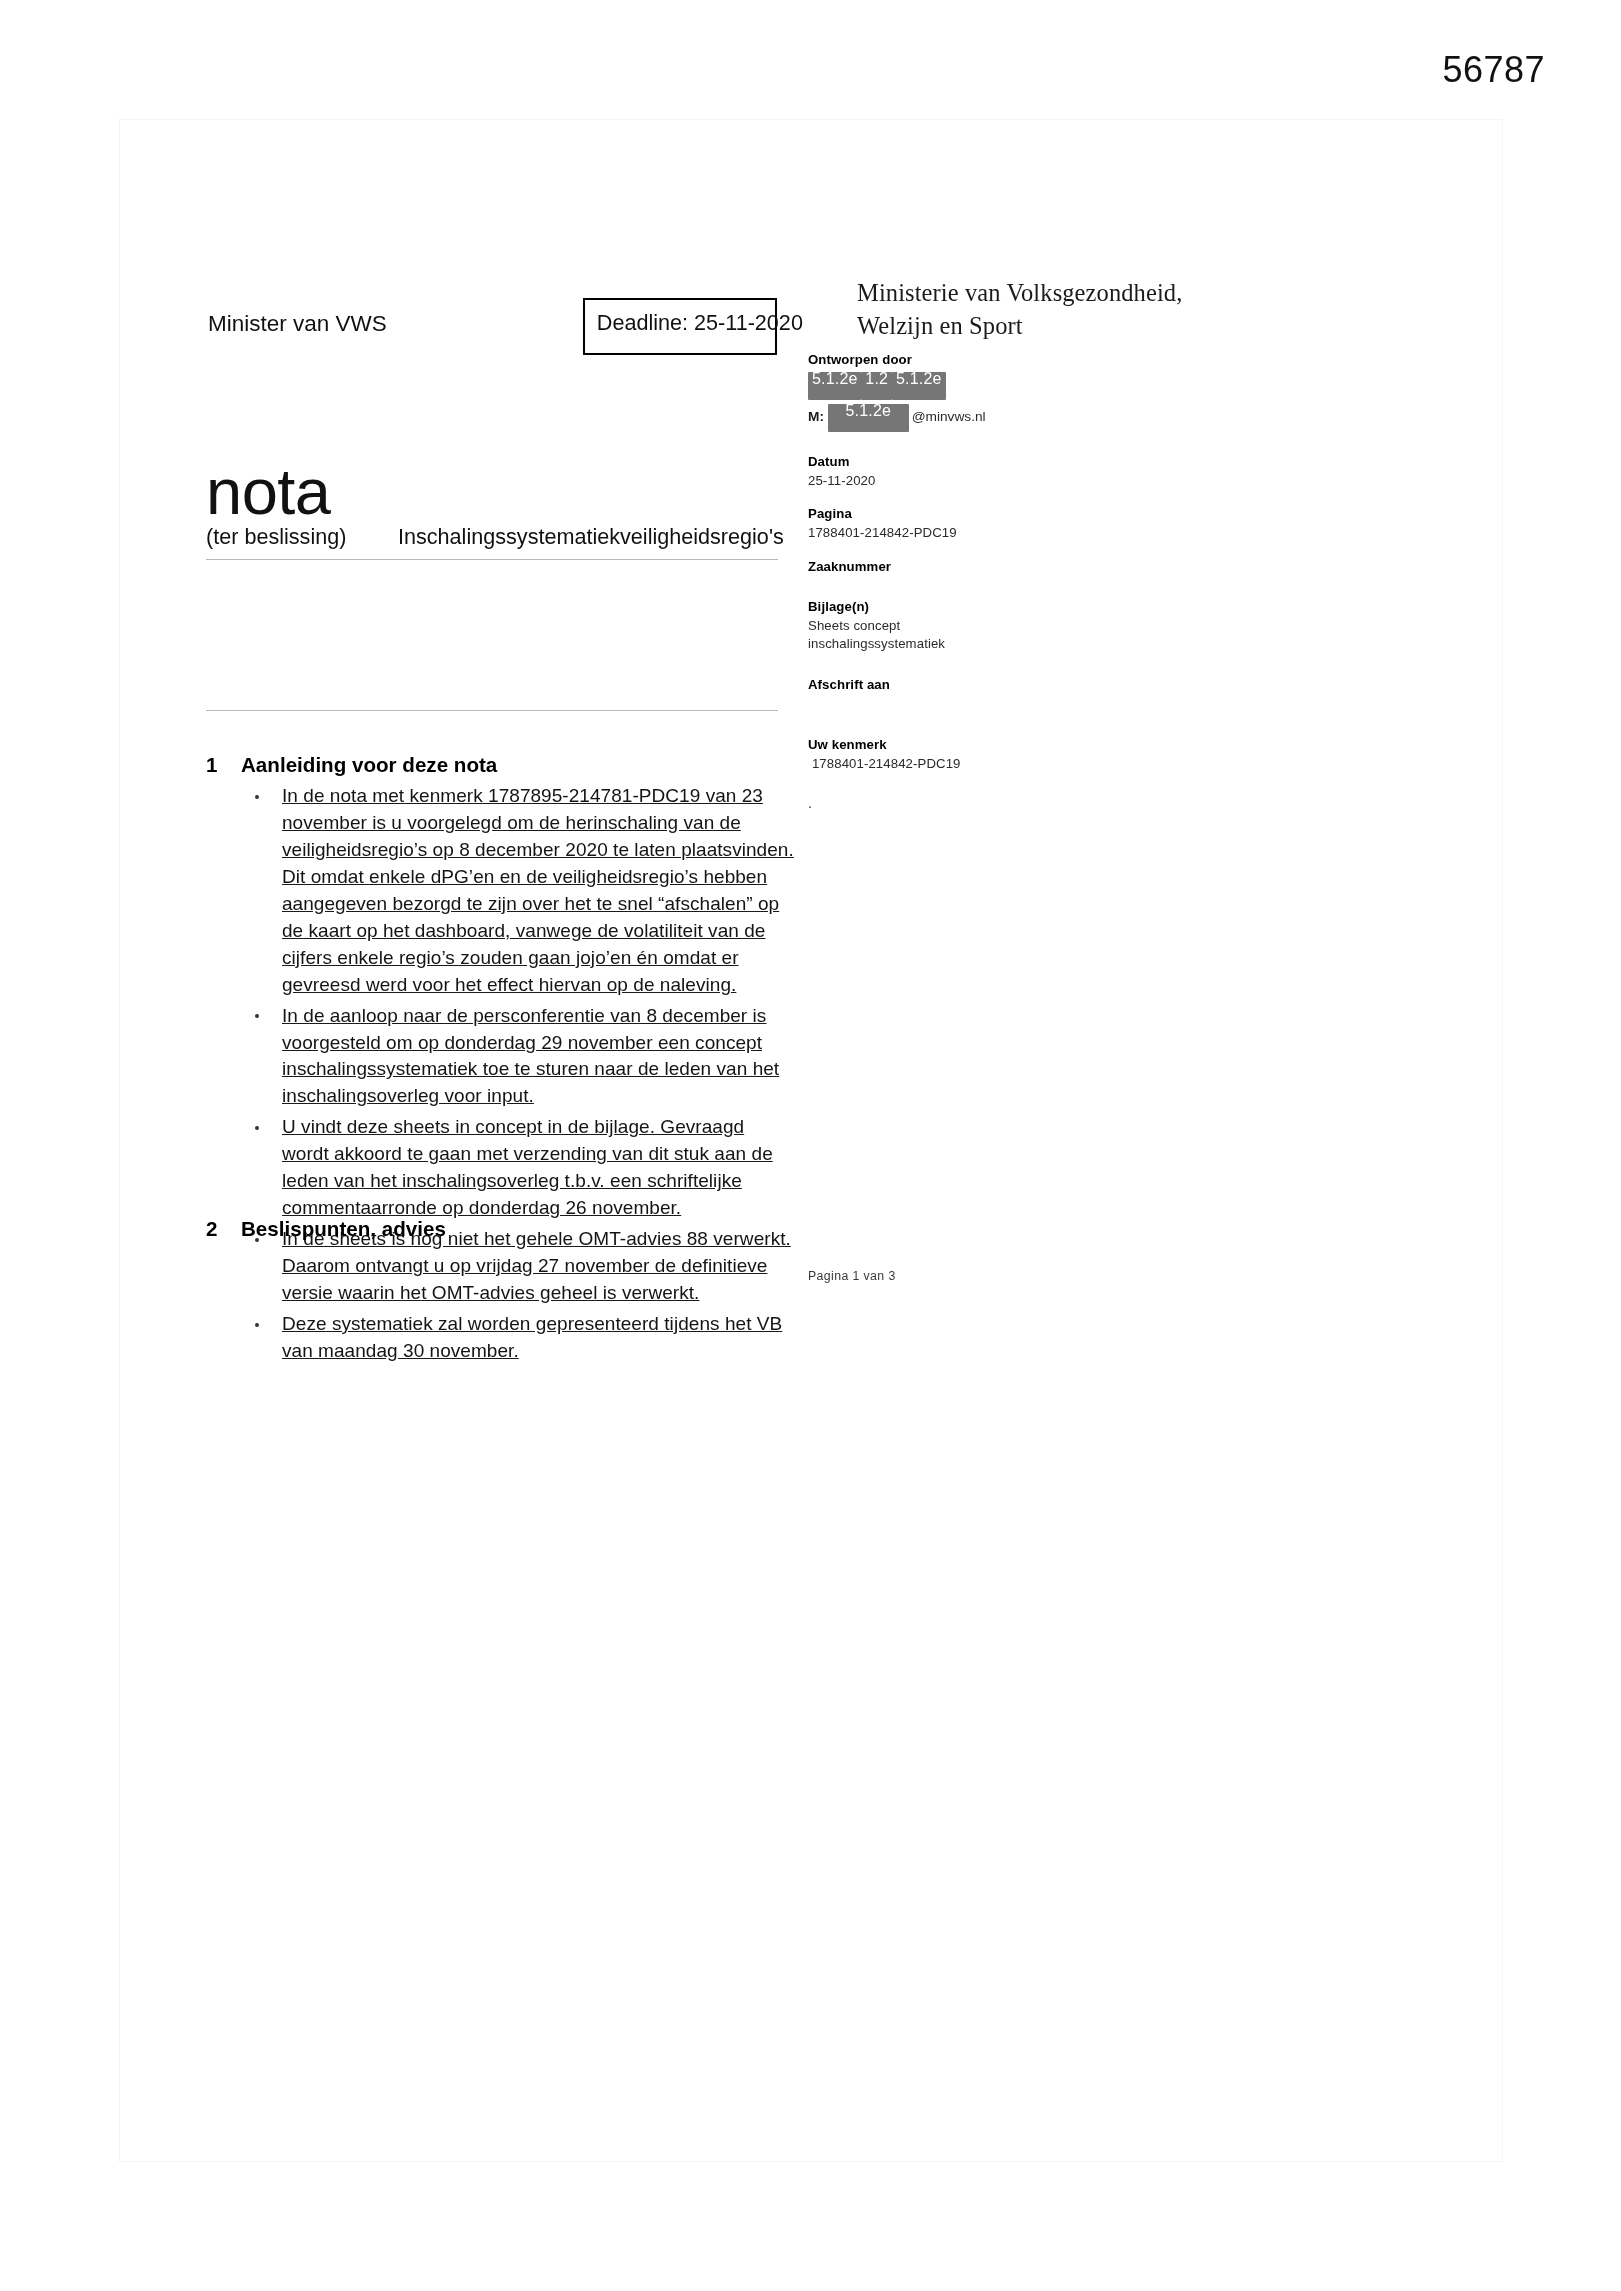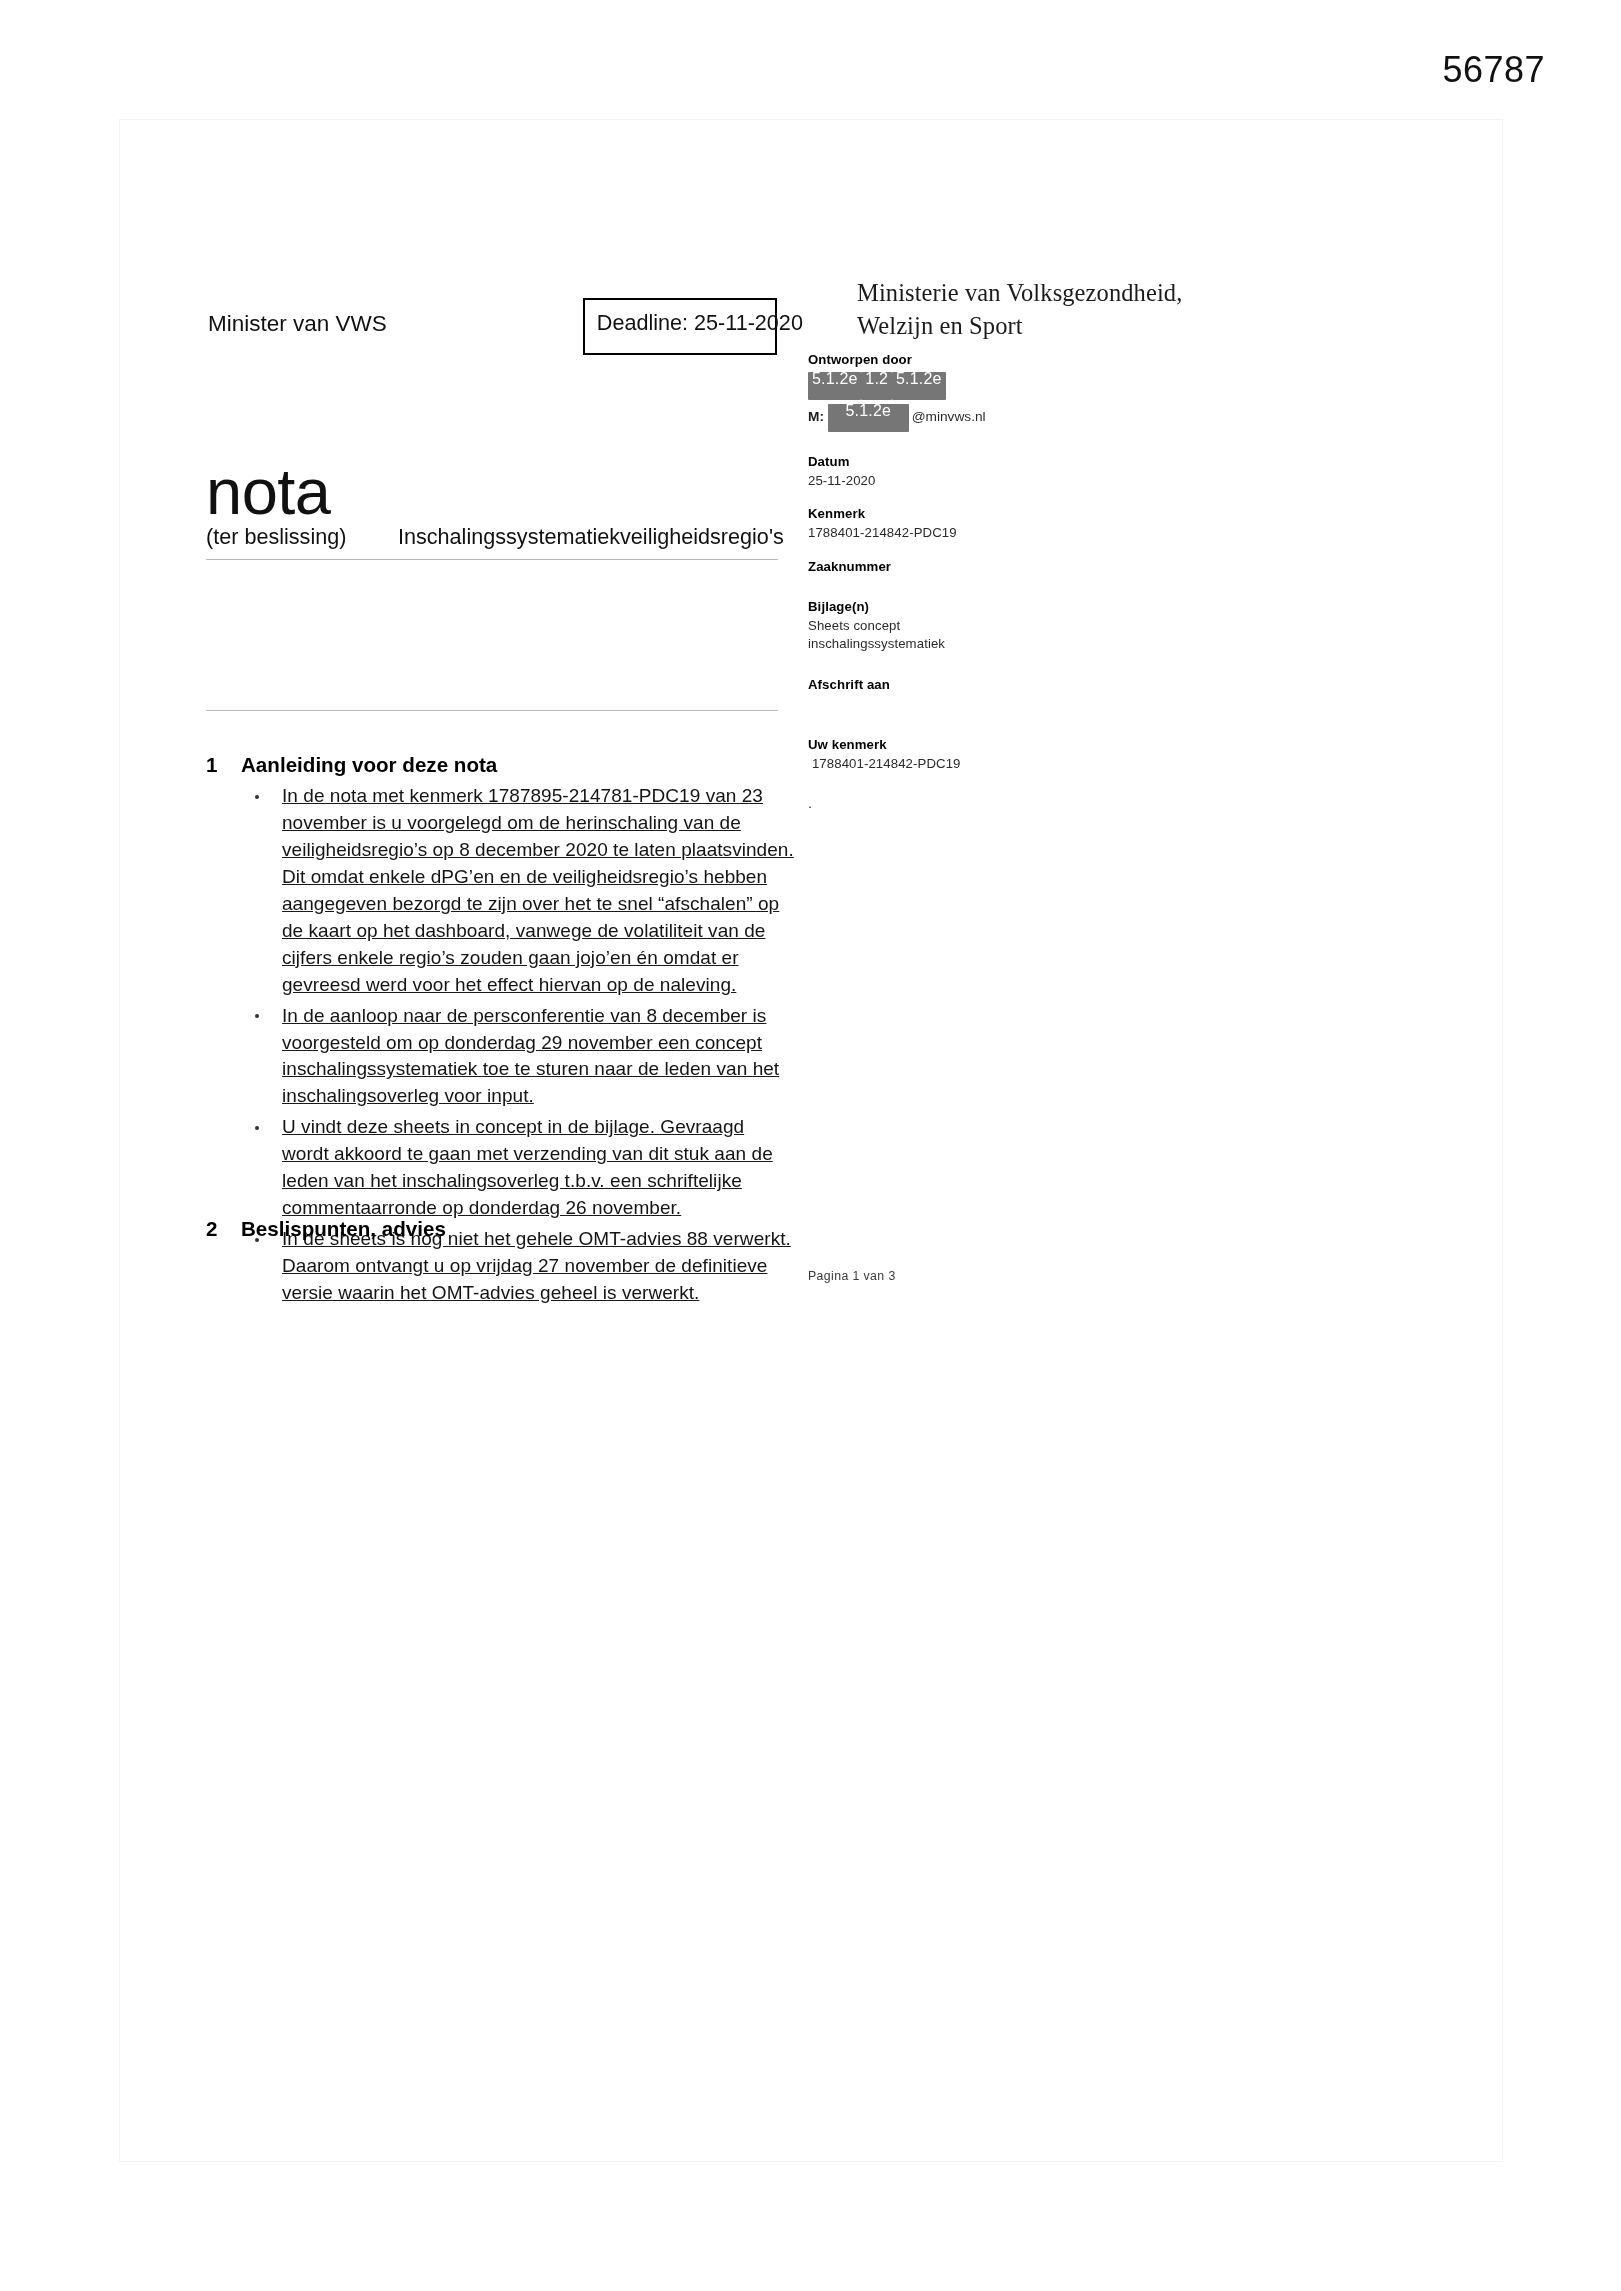--- a/index.html
+++ b/index.html
@@ -264,21 +264,21 @@
         <span class="mail-prefix">M:</span><span class="redact wide">5.1.2e</span><span class="mail-domain">@minvws.nl</span>
       </div>
     </div>
 
     <div class="meta-group" style="margin-top:21.6px;">
       <div class="meta-label">Datum</div>
       <div class="meta-value">25-11-2020</div>
     </div>
 
     <div class="meta-group">
-      <div class="meta-label">Kenmerk</div>
+      <div class="meta-label">Pagina</div>
       <div class="meta-value">1788401-214842-PDC19</div>
     </div>
 
     <div class="meta-group">
       <div class="meta-label">Zaaknummer</div>
       <div class="meta-value"></div>
     </div>
 
     <div class="meta-group" style="margin-top:21.6px;">
       <div class="meta-label">Bijlage(n)</div>
@@ -301,20 +301,21 @@
   <div class="section" id="section-1">
     <div class="section-head">
       <span class="num">1</span>
       <span>Aanleiding voor deze nota</span>
     </div>
     <ul class="bullets">
       <li>In de nota met kenmerk 1787895-214781-PDC19 van 23 november is u voorgelegd om de herinschaling van de veiligheidsregio’s op 8 december 2020 te laten plaatsvinden. Dit omdat enkele dPG’en en de veiligheidsregio’s hebben aangegeven bezorgd te zijn over het te snel “afschalen” op de kaart op het dashboard, vanwege de volatiliteit van de cijfers enkele regio’s zouden gaan jojo’en én omdat er gevreesd werd voor het effect hiervan op de naleving.</li>
       <li>In de aanloop naar de persconferentie van 8 december is voorgesteld om op donderdag 29 november een concept inschalingssystematiek toe te sturen naar de leden van het inschalingsoverleg voor input.</li>
       <li>U vindt deze sheets in concept in de bijlage. Gevraagd wordt akkoord te gaan met verzending van dit stuk aan de leden van het inschalingsoverleg t.b.v. een schriftelijke commentaarronde op donderdag 26 november.</li>
       <li>In de sheets is nog niet het gehele OMT-advies 88 verwerkt. Daarom ontvangt u op vrijdag 27 november de definitieve versie waarin het OMT-advies geheel is verwerkt.</li>
+      <li>Deze systematiek zal worden gepresenteerd tijdens het VB van maandag 30 november.</li>
     </ul>
   </div>
 
   <div class="section" id="section-2">
     <div class="section-head">
       <span class="num">2</span>
       <span>Beslispunten, advies</span>
     </div>
   </div>
 

